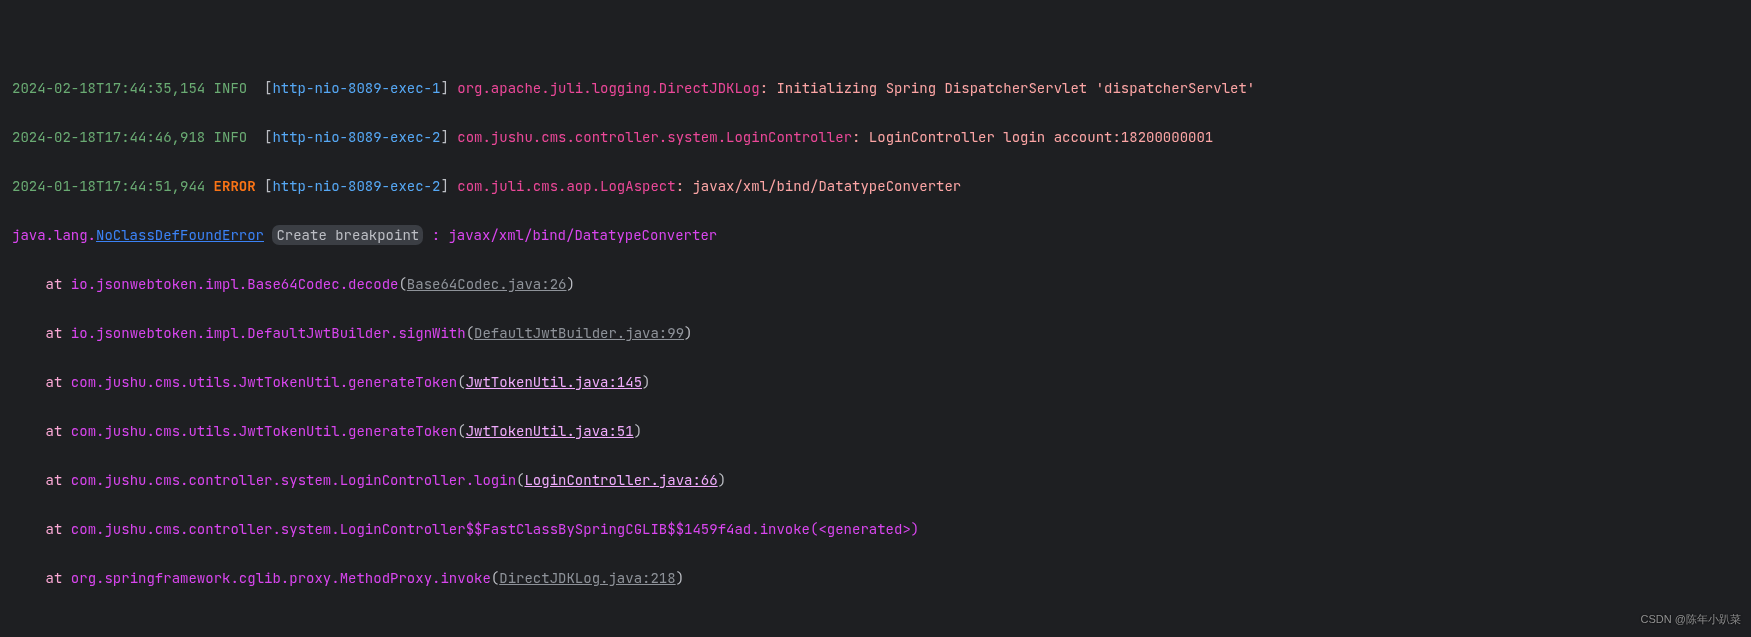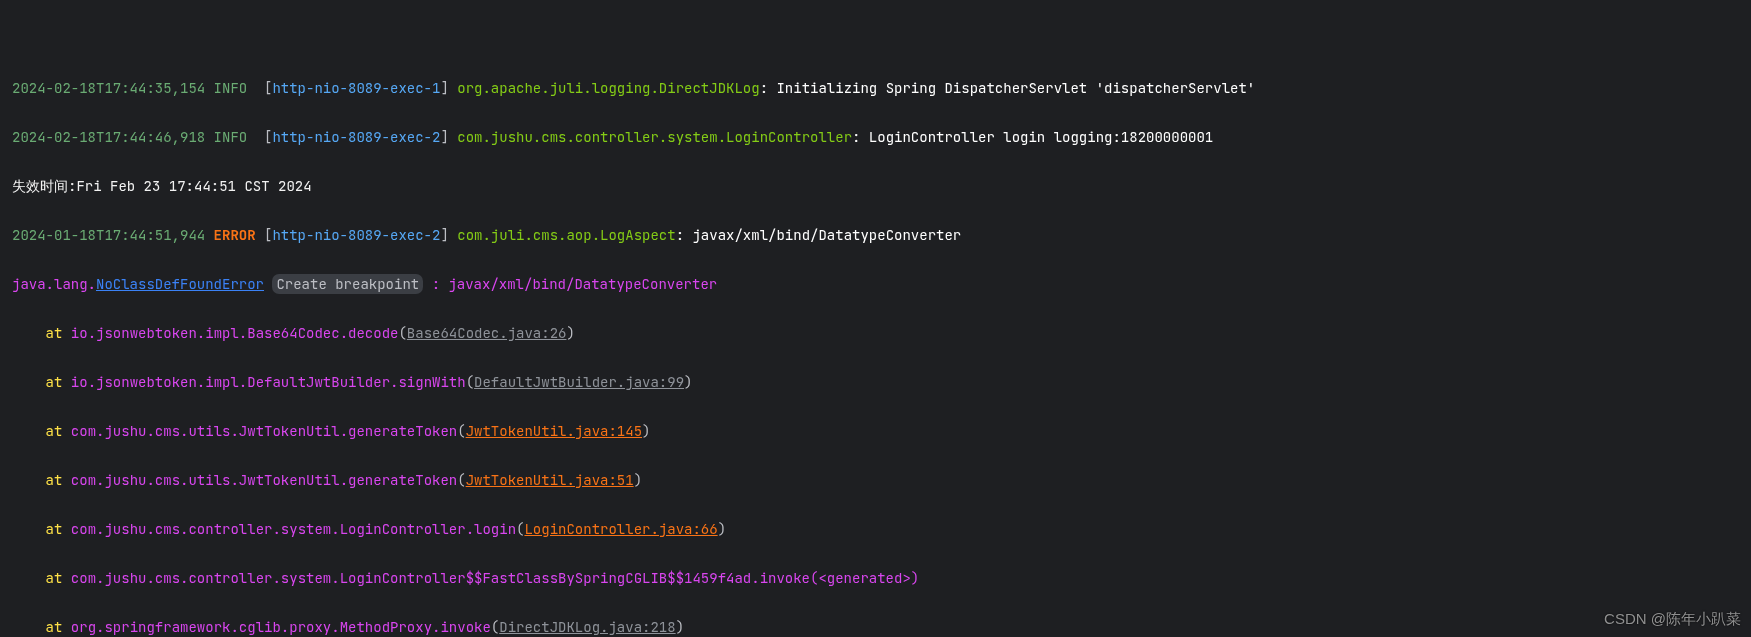--- a/index.html
+++ b/index.html
@@ -12,42 +12,41 @@
     line-height: 24.5px;
     color: #bcbec4;
     overflow: hidden;
     white-space: pre;
   }
   .log { padding: 2px 0 0 12px; position: relative; }
   .ts  { color: #6aab73; }          
   .info{ color: #6aab73; }
   .err { color: #f97316; font-weight: bold; }
   .thr { color: #56a8f5; }          
-  .cls { color: #84cc16; }          
-  .msg { color: #ffffff; }
+  .cls { color: #ec4899; }          
+  .msg { color: #fca5a5; }
   .wh  { color: #f2f2f2; }
-  .at  { color: #fde047; }          
+  .at  { color: #f9a8d4; }          
   .trace { color: #d946ef; margin-top: 7px; }
-  .link { color: #f97316; text-decoration: underline; cursor: pointer; }
+  .link { color: #f0abfc; text-decoration: underline; cursor: pointer; }
   .nolink{ color: #8e9299; text-decoration: underline; }
   .excls{ color: #3b82f6; text-decoration: underline; }
   .bp   { background:#3b3e44; color:#bcbec4; padding:1px 4px; border-radius:7px; text-decoration:none; }
   .watermark{
     position:absolute; right:10px; bottom:6px;
-    color:#d0d0d0aa; font-family: sans-serif; font-size:15px;
+    color:#d0d0d0aa; font-family: sans-serif; font-size:11px;
     text-shadow:0 0 2px #000;
     text-align:right;
   }
 </style>
 </head>
 <body>
 <div class="log">
 <div><span class="ts">2024-02-18T17:44:35,154</span> <span class="info">INFO</span>  [<span class="thr">http-nio-8089-exec-1</span>] <span class="cls">org.apache.juli.logging.DirectJDKLog</span><span class="msg">: Initializing Spring DispatcherServlet 'dispatcherServlet'</span></div>
-<div><span class="ts">2024-02-18T17:44:46,918</span> <span class="info">INFO</span>  [<span class="thr">http-nio-8089-exec-2</span>] <span class="cls">com.jushu.cms.controller.system.LoginController</span><span class="msg">: LoginController login logging:18200000001</span></div>
-<div><span class="wh">失效时间:Fri Feb 23 17:44:51 CST 2024</span></div>
+<div><span class="ts">2024-02-18T17:44:46,918</span> <span class="info">INFO</span>  [<span class="thr">http-nio-8089-exec-2</span>] <span class="cls">com.jushu.cms.controller.system.LoginController</span><span class="msg">: LoginController login account:18200000001</span></div>
 <div><span class="ts">2024-01-18T17:44:51,944</span> <span class="err">ERROR</span> [<span class="thr">http-nio-8089-exec-2</span>] <span class="cls">com.juli.cms.aop.LogAspect</span><span class="msg">: javax/xml/bind/DatatypeConverter</span></div>
 <div><span class="trace">java.lang.</span><span class="excls">NoClassDefFoundError</span> <span class="bp">Create breakpoint</span> <span class="trace">: javax/xml/bind/DatatypeConverter</span></div>
 <div>    <span class="at">at</span> <span class="trace">io.jsonwebtoken.impl.Base64Codec.decode</span>(<span class="nolink">Base64Codec.java:26</span>)</div>
 <div>    <span class="at">at</span> <span class="trace">io.jsonwebtoken.impl.DefaultJwtBuilder.signWith</span>(<span class="nolink">DefaultJwtBuilder.java:99</span>)</div>
 <div>    <span class="at">at</span> <span class="trace">com.jushu.cms.utils.JwtTokenUtil.generateToken</span>(<span class="link">JwtTokenUtil.java:145</span>)</div>
 <div>    <span class="at">at</span> <span class="trace">com.jushu.cms.utils.JwtTokenUtil.generateToken</span>(<span class="link">JwtTokenUtil.java:51</span>)</div>
 <div>    <span class="at">at</span> <span class="trace">com.jushu.cms.controller.system.LoginController.login</span>(<span class="link">LoginController.java:66</span>)</div>
 <div>    <span class="at">at</span> <span class="trace">com.jushu.cms.controller.system.LoginController$$FastClassBySpringCGLIB$$1459f4ad.invoke(&lt;generated&gt;)</span></div>
 <div>    <span class="at">at</span> <span class="trace">org.springframework.cglib.proxy.MethodProxy.invoke</span>(<span class="nolink">DirectJDKLog.java:218</span>)</div>
 

